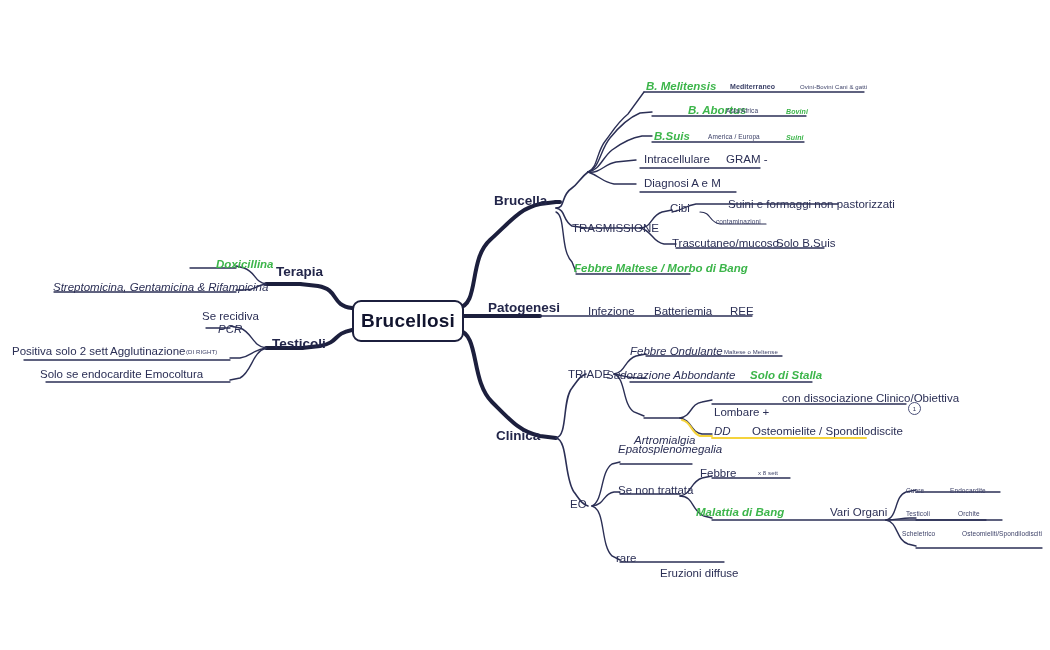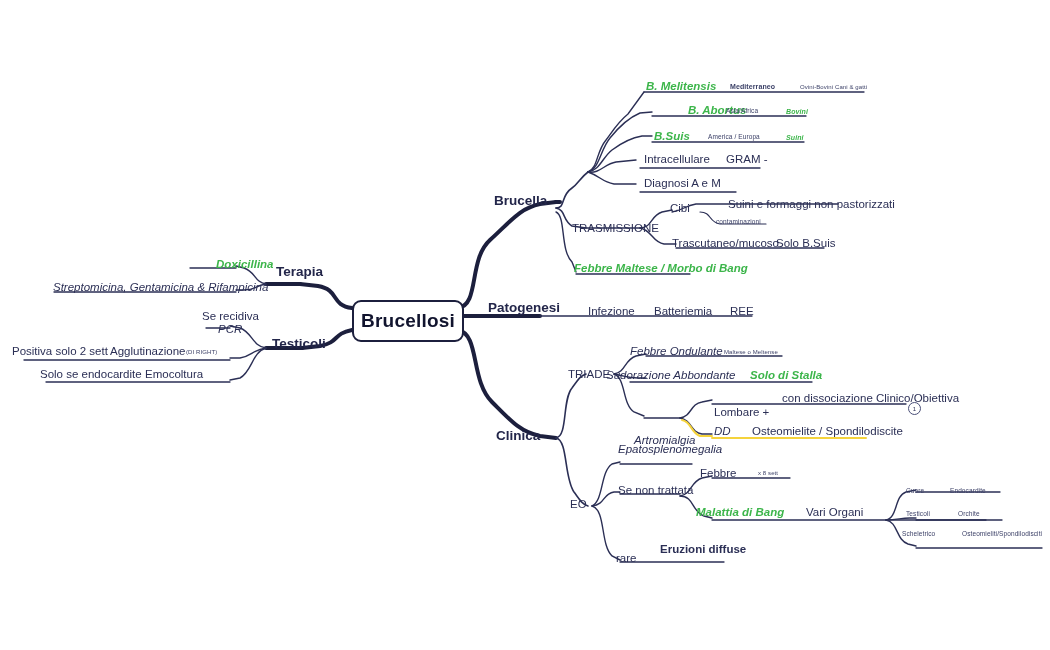--- a/index.html
+++ b/index.html
@@ -199,26 +199,26 @@
   <div class="node lvl2" style="left:714px;top:406px;">Lombare +</div>
   <div class="node lvl2" style="left:782px;top:392px;">con dissociazione Clinico/Obiettiva</div>
   <div class="marker-circle" style="left:908px;top:402px;">1</div>
   <div class="node lvl2" style="left:714px;top:425px;font-style:italic;">DD</div>
   <div class="node lvl2" style="left:752px;top:425px;">Osteomielite / Spondilodiscite</div>
 
   <div class="node lvl2" style="left:570px;top:498px;">EO</div>
   <div class="node lvl2 ital" style="left:618px;top:443px;">Epatosplenomegalia</div>
   <div class="node lvl2" style="left:618px;top:484px;">Se non trattata</div>
   <div class="node lvl2" style="left:616px;top:552px;">rare</div>
-  <div class="node lvl2" style="left:660px;top:543px;font-weight:bold;">Eruzioni diffuse</div>
+  <div class="node lvl2" style="left:660px;top:567px;">Eruzioni diffuse</div>
 
   <div class="node lvl2" style="left:700px;top:467px;">Febbre</div>
   <div class="node micro" style="left:758px;top:470px;">x 8 sett</div>
   <div class="node lvl2 ital green bold" style="left:696px;top:506px;">Malattia di Bang</div>
-  <div class="node lvl2" style="left:806px;top:506px;">Vari Organi</div>
+  <div class="node lvl2" style="left:830px;top:506px;">Vari Organi</div>
 
   <div class="node tiny-n" style="left:906px;top:488px;">Cuore</div>
   <div class="node tiny-n" style="left:950px;top:488px;">Endocardite</div>
   <div class="node tiny-n" style="left:906px;top:511px;">Testicoli</div>
   <div class="node tiny-n" style="left:958px;top:511px;">Orchite</div>
   <div class="node tiny-n" style="left:902px;top:531px;">Scheletrico</div>
   <div class="node tiny-n" style="left:962px;top:531px;">Osteomieliti/Spondilodisciti</div>
 
   <div class="node lvl1" style="left:276px;top:265px;">Terapia</div>
   <div class="node lvl2 ital green bold" style="left:216px;top:258px;">Doxicillina</div>

